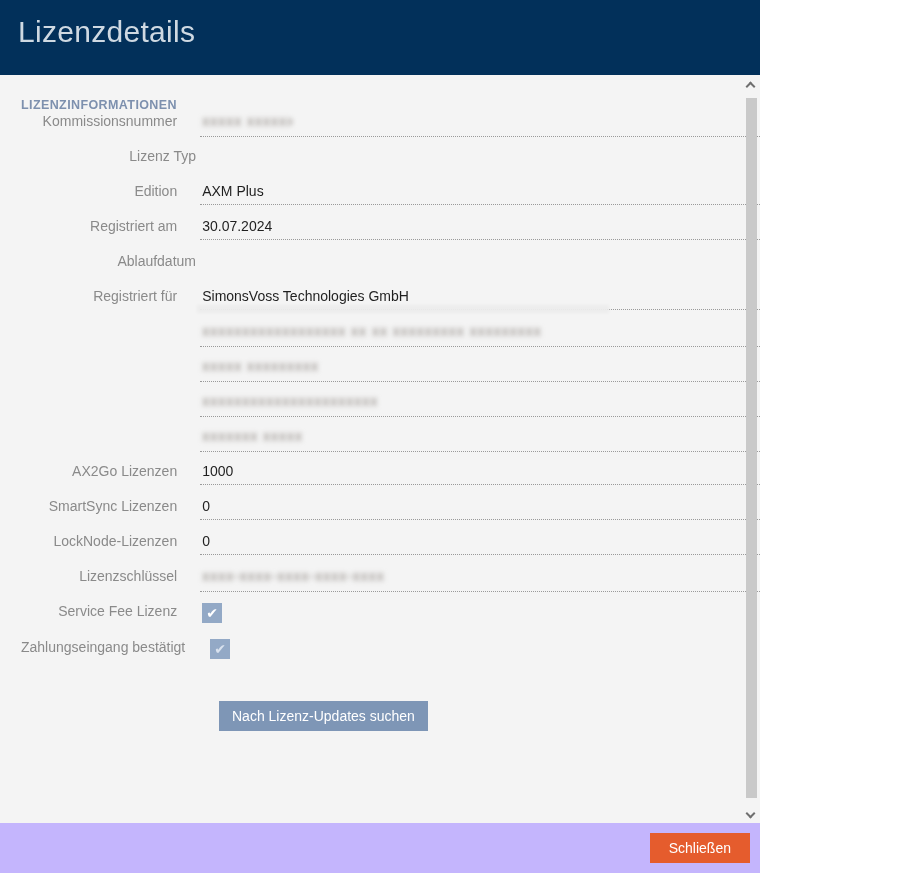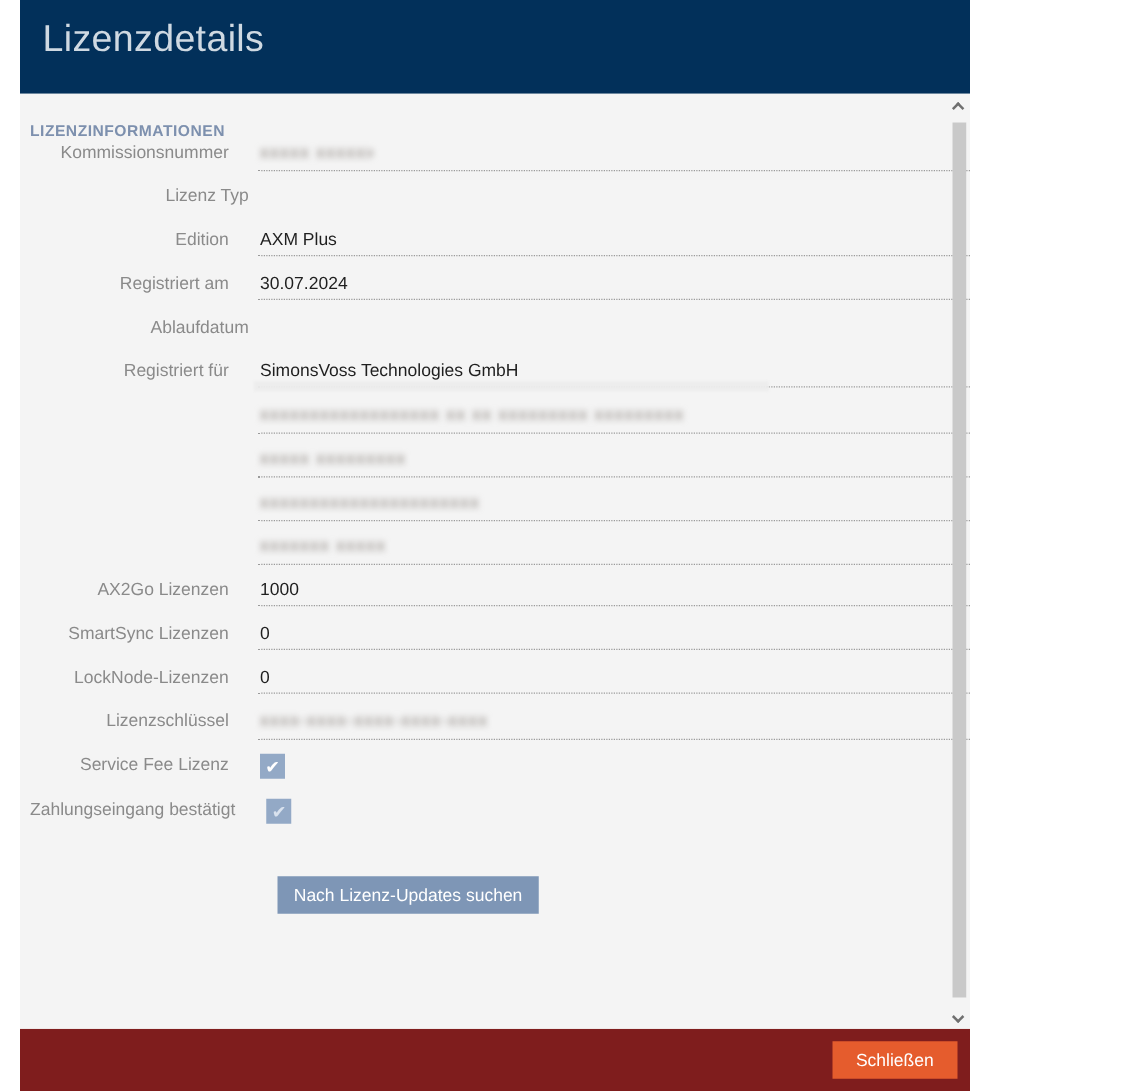--- a/index.html
+++ b/index.html
@@ -2,32 +2,32 @@
 <html><head>
 <meta charset="utf-8">
 <style>
   * { box-sizing: border-box; }
   html,body { margin:0; padding:0; }
   body {
     width:900px; height:873px;
     font-family:"Liberation Sans", sans-serif;
     background:#ffffff;
   }
-  .window { width:760px; height:873px; display:flex; flex-direction:column; overflow:hidden;margin-left:16px; }
+  .window { width:760px; height:873px; display:flex; flex-direction:column; overflow:hidden; }
 
   
   .header { height:75px; flex:0 0 auto; background:#02305a; }
   .title {
     color:#cfd9e2; font-size:30px; font-weight:300;
     padding:15px 0 0 18px; letter-spacing:0.3px;
   }
 
   
   .body { flex:1 1 auto; background:#f4f4f4; position:relative; overflow:hidden; }
-  .content { padding:23px 0 0 8px; }
+  .content { padding:23px 0 0 21px; }
   .section-heading {
     color:#7d90ae; font-size:12.5px; font-weight:bold; letter-spacing:0.4px;
     height:15px; line-height:15px;
   }
 
   .rows { margin-top:0; }
   .row { display:flex; height:35px; align-items:flex-start; }
   .row.h36 { height:36px; }
   .row.h38 { height:38px; }
   .row .label {
@@ -84,21 +84,21 @@
   }
   .chev.up   { transform:rotate(45deg); }
   .chev.down { transform:rotate(225deg); }
   .sb-thumb {
     position:absolute; top:23px; right:3px; width:11px; height:700px;
     background:#c9c9c9; cursor:grab;
   }
 
   
   .footer {
-    height:50px; flex:0 0 auto; background:#7f1d1d;
+    height:50px; flex:0 0 auto; background:#c4b5fd;
     display:flex; align-items:center; justify-content:flex-end;
     padding-right:10px;
   }
   button.close-btn {
     background:#e55c2d; color:#ffffff; border:none;
     font-family:"Liberation Sans", sans-serif; font-size:14px;
     height:30px; padding:0 19px; cursor:pointer;
   }
 </style>
 </head>

